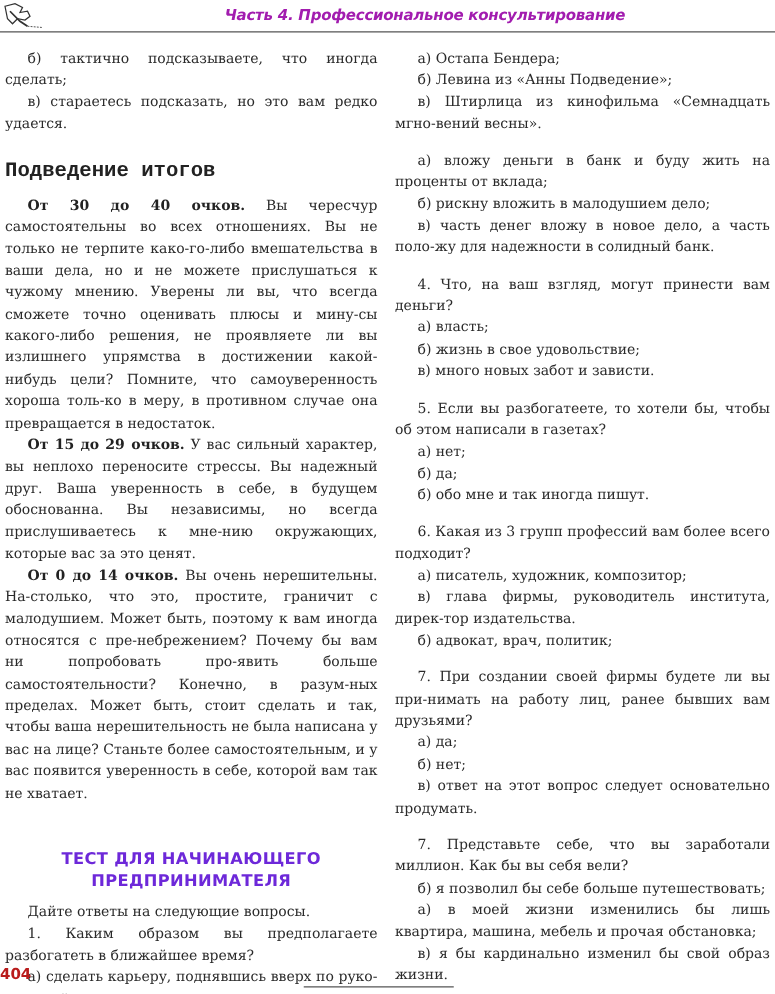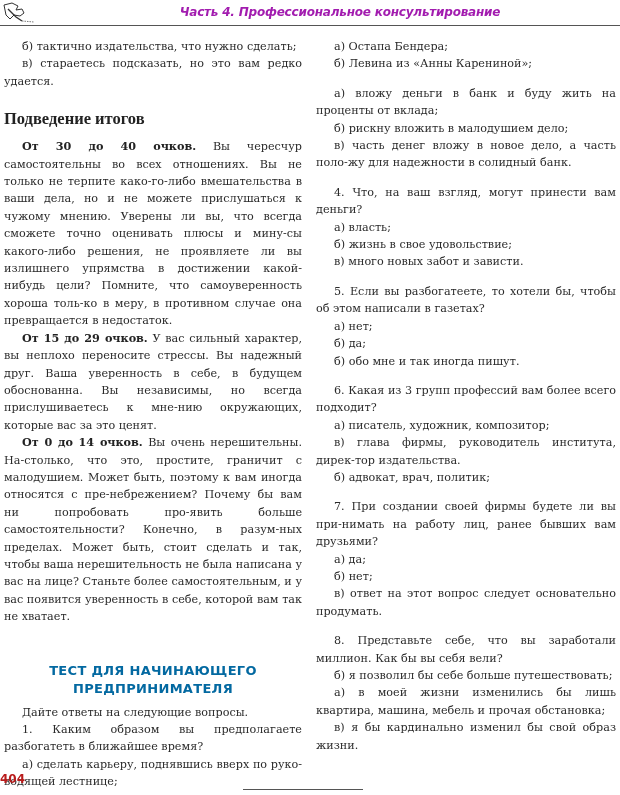--- a/index.html
+++ b/index.html
@@ -8,41 +8,41 @@
   .logo { position: absolute; left: 2px; top: 1px; width: 34px; height: 24px; }
   .running-title { position: absolute; left: 0; right: 0; top: 5px; text-align: center; padding-left: 60px;
     font-family: "DejaVu Sans", sans-serif; font-style: italic; font-weight: bold; font-size: 12px; color: #a21caf; letter-spacing: -0.2px; }
   .header-rule { position: absolute; left: 0; right: 0; top: 25px; height: 1px; background: #555; }
   .col { position: absolute; top: 38px; font-family: "DejaVu Serif", serif; font-size: 11.2px; line-height: 17.4px; color: #2a2a2a; text-align: justify; }
   .col-left { left: 4px; width: 298px; }
   .col-right { left: 316px; width: 300px; }
   .p { margin: 0; }
   .ind { text-indent: 18px; }
   .gap-sm { height: 12px; }
-  .h2 { font-family: Liberation Serif, serif; font-weight: bold; font-size: 16.5px; margin: 18px 0 8px 0; line-height: 22px; color: #222; text-align: left; }
-  .h3 { font-family: "DejaVu Sans", sans-serif; font-weight: bold; font-size: 13px; line-height: 18px; text-align: center; color: #0369a1; margin: 0 0 6px 0; letter-spacing: 0.3px; }
+  .h2 { font-family: Liberation Mono, monospace; font-weight: bold; font-size: 16.5px; margin: 18px 0 8px 0; line-height: 22px; color: #222; text-align: left; }
+  .h3 { font-family: "DejaVu Sans", sans-serif; font-weight: bold; font-size: 13px; line-height: 18px; text-align: center; color: #6d28d9; margin: 0 0 6px 0; letter-spacing: 0.3px; }
   b { font-weight: bold; color: #222; }
   .footer-num { position: absolute; left: 0; right: 0; top: 772px; text-align: left; font-family: "DejaVu Sans", sans-serif; font-weight: bold; font-size: 12px; color: #b91c1c; }
   .footer-rule { position: absolute; left: 243px; width: 120px; top: 789px; height: 1px; background: #555; }
 </style>
 </head>
 <body>
 
 <div class="header">
   <svg class="logo" viewBox="0 0 34 24">
     <path d="M2 4 L10 2 L16 5 L14 9 L20 8 L22 12 L18 15 L12 14 L8 18 L4 14 Z" fill="none" stroke="#333" stroke-width="1"></path>
     <path d="M6 8 L14 16 L20 20" fill="none" stroke="#333" stroke-width="1.4"></path>
     <path d="M20 20 L32 21" fill="none" stroke="#555" stroke-width="0.8" stroke-dasharray="1.5 1"></path>
   </svg>
   <div class="running-title">Часть 4. Профессиональное консультирование</div>
   <div class="header-rule"></div>
 </div>
 
 <div class="col col-left">
-  <p class="p ind">б) тактично издательства, что нужно сделать;</p>
+  <p class="p ind">б) тактично подсказываете, что иногда сделать;</p>
   <p class="p ind">в) стараетесь подсказать, но это вам редко удается.</p>
 
   <h2 class="h2">Подведение итогов</h2>
 
   <p class="p ind"><b>От 30 до 40 очков.</b><span> Вы чересчур самостоятельны во всех отношениях. Вы не только не терпите како-го-либо вмешательства в ваши дела, но и не можете прислушаться к чужому мнению. Уверены ли вы, что всегда сможете точно оценивать плюсы и мину-сы какого-либо решения, не проявляете ли вы излишнего упрямства в достижении какой-нибудь цели? Помните, что самоуверенность хороша толь-ко в меру, в противном случае она превращается в недостаток.</span></p>
   <p class="p ind"><b>От 15 до 29 очков.</b><span> У вас сильный характер, вы неплохо переносите стрессы. Вы надежный друг. Ваша уверенность в себе, в будущем обоснованна. Вы независимы, но всегда прислушиваетесь к мне-нию окружающих, которые вас за это ценят.</span></p>
   <p class="p ind"><b>От 0 до 14 очков.</b><span> Вы очень нерешительны. На-столько, что это, простите, граничит с малодушием. Может быть, поэтому к вам иногда относятся с пре-небрежением? Почему бы вам ни попробовать про-явить больше самостоятельности? Конечно, в разум-ных пределах. Может быть, стоит сделать и так, чтобы ваша нерешительность не была написана у вас на лице? Станьте более самостоятельным, и у вас появится уверенность в себе, которой вам так не хватает.</span></p>
 
   <div style="height:36px"></div>
   <div class="h3">
@@ -51,21 +51,22 @@
   </div>
 
   <p class="p ind">Дайте ответы на следующие вопросы.</p>
   <p class="p ind">1. Каким образом вы предполагаете разбогатеть в ближайшее время?</p>
   <p class="p ind">а) сделать карьеру, поднявшись вверх по руко-водящей лестнице;</p>
 
 </div>
 
 <div class="col col-right">
   <p class="p ind">а) Остапа Бендера;</p>
-  <p class="p ind">б) Левина из «Анны Карениной»;</p>
+  <p class="p ind">б) Левина из «Анны Подведение»;</p>
+  <p class="p ind">в) Штирлица из кинофильма «Семнадцать мгно-вений весны».</p>
   <div class="gap-sm"></div>
 
   <p class="p ind">а) вложу деньги в банк и буду жить на проценты от вклада;</p>
   <p class="p ind">б) рискну вложить в малодушием дело;</p>
   <p class="p ind">в) часть денег вложу в новое дело, а часть поло-жу для надежности в солидный банк.</p>
   <div class="gap-sm"></div>
 
   <p class="p ind">4. Что, на ваш взгляд, могут принести вам деньги?</p>
   <p class="p ind">а) власть;</p>
   <p class="p ind">б) жизнь в свое удовольствие;</p>
@@ -83,21 +84,21 @@
   <p class="p ind">в) глава фирмы, руководитель института, дирек-тор издательства.</p>
   <p class="p ind">б) адвокат, врач, политик;</p>
   <div class="gap-sm"></div>
 
   <p class="p ind">7. При создании своей фирмы будете ли вы при-нимать на работу лиц, ранее бывших вам друзьями?</p>
   <p class="p ind">а) да;</p>
   <p class="p ind">б) нет;</p>
   <p class="p ind">в) ответ на этот вопрос следует основательно продумать.</p>
   <div class="gap-sm"></div>
 
-  <p class="p ind">8. Представьте себе, что вы заработали миллион. Как бы вы себя вели?</p>
+  <p class="p ind">7. Представьте себе, что вы заработали миллион. Как бы вы себя вели?</p>
   <p class="p ind">б) я позволил бы себе больше путешествовать;</p>
   <p class="p ind">а) в моей жизни изменились бы лишь квартира, машина, мебель и прочая обстановка;</p>
   <p class="p ind">в) я бы кардинально изменил бы свой образ жизни.</p>
 
 </div>
 
 <div class="footer-num">404</div>
 <div class="footer-rule"></div>
 
 </body></html>

